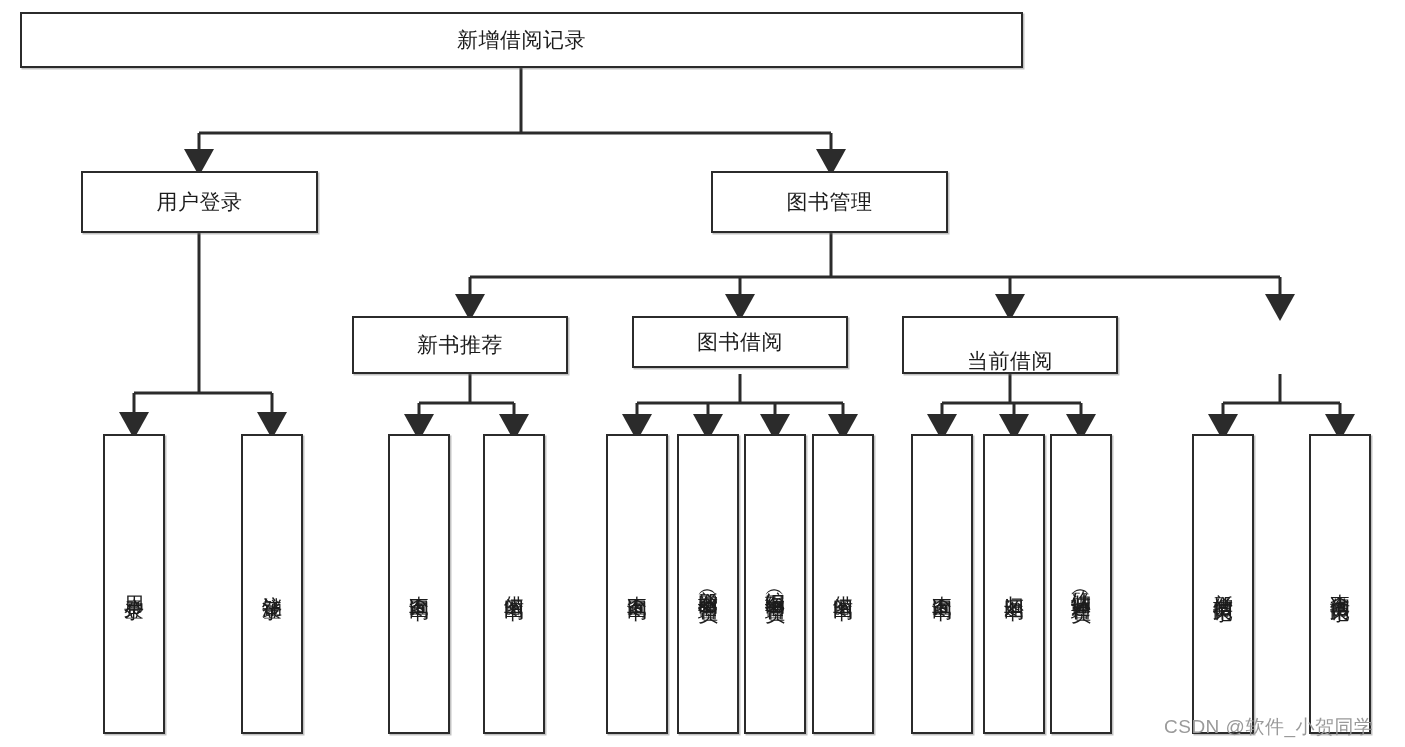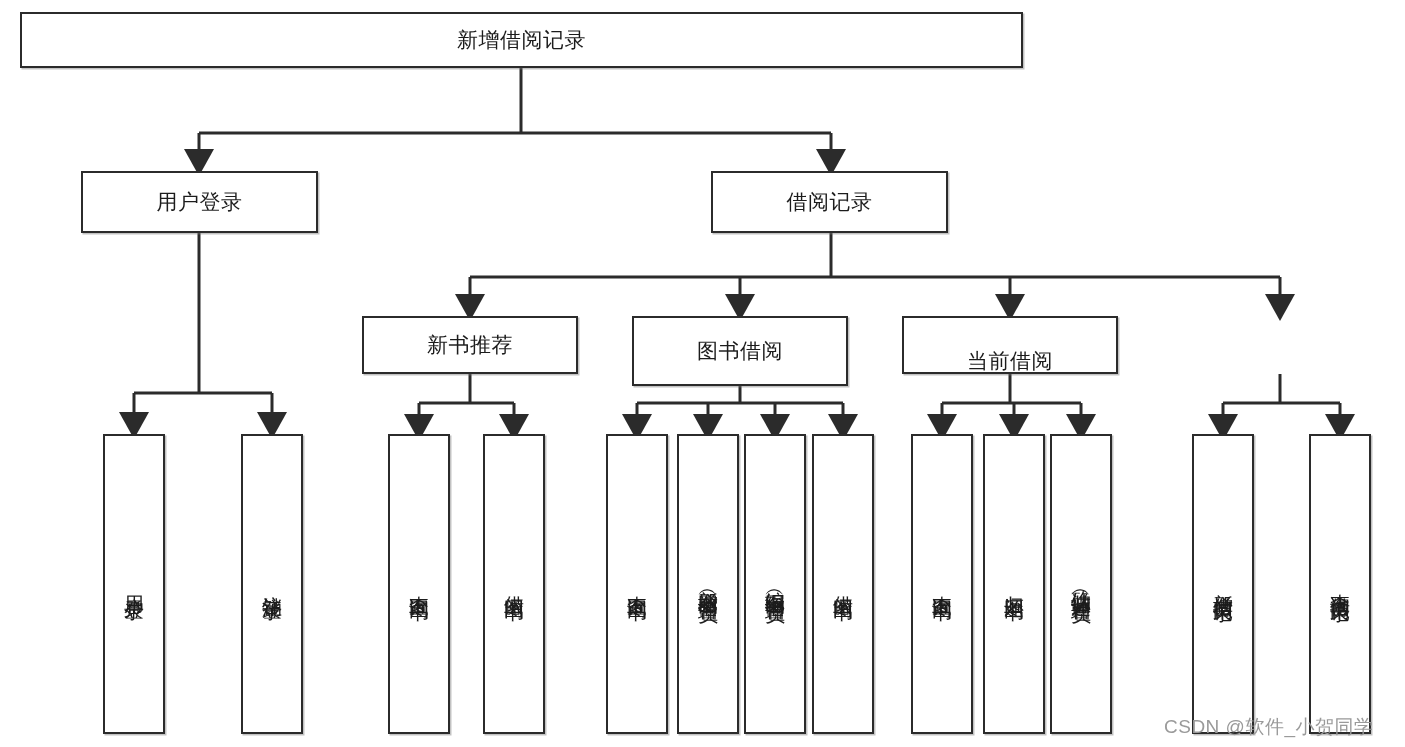--- a/index.html
+++ b/index.html
@@ -128,27 +128,27 @@
   </svg>
 
   <div class="node" style="left:20px; top:12px; width:1003px; height:56px;">
     <span class="label">新增借阅记录</span>
   </div>
 
   <div class="node" style="left:81px; top:171px; width:237px; height:62px;">
     <span class="label">用户登录</span>
   </div>
   <div class="node" style="left:711px; top:171px; width:237px; height:62px;">
-    <span class="label">借阅记录</span>
+    <span class="label">图书管理</span>
   </div>
 
-  <div class="node" style="left:362px; top:316px; width:216px; height:58px;">
+  <div class="node" style="left:352px; top:316px; width:216px; height:58px;">
     <span class="label">新书推荐</span>
   </div>
-  <div class="node" style="left:632px; top:316px; width:216px; height:70px;">
+  <div class="node" style="left:632px; top:316px; width:216px; height:52px;">
     <span class="label">图书借阅</span>
   </div>
   <div class="node" style="left:902px; top:316px; width:216px; height:58px;align-items:flex-end;">
     <span class="label">当前借阅</span>
   </div>
 
   <div class="node vertical" style="left:103px; top:434px; width:62px; height:300px;">
     <span class="label">用户登录</span>
   </div>
   <div class="node vertical" style="left:241px; top:434px; width:62px; height:300px;">

